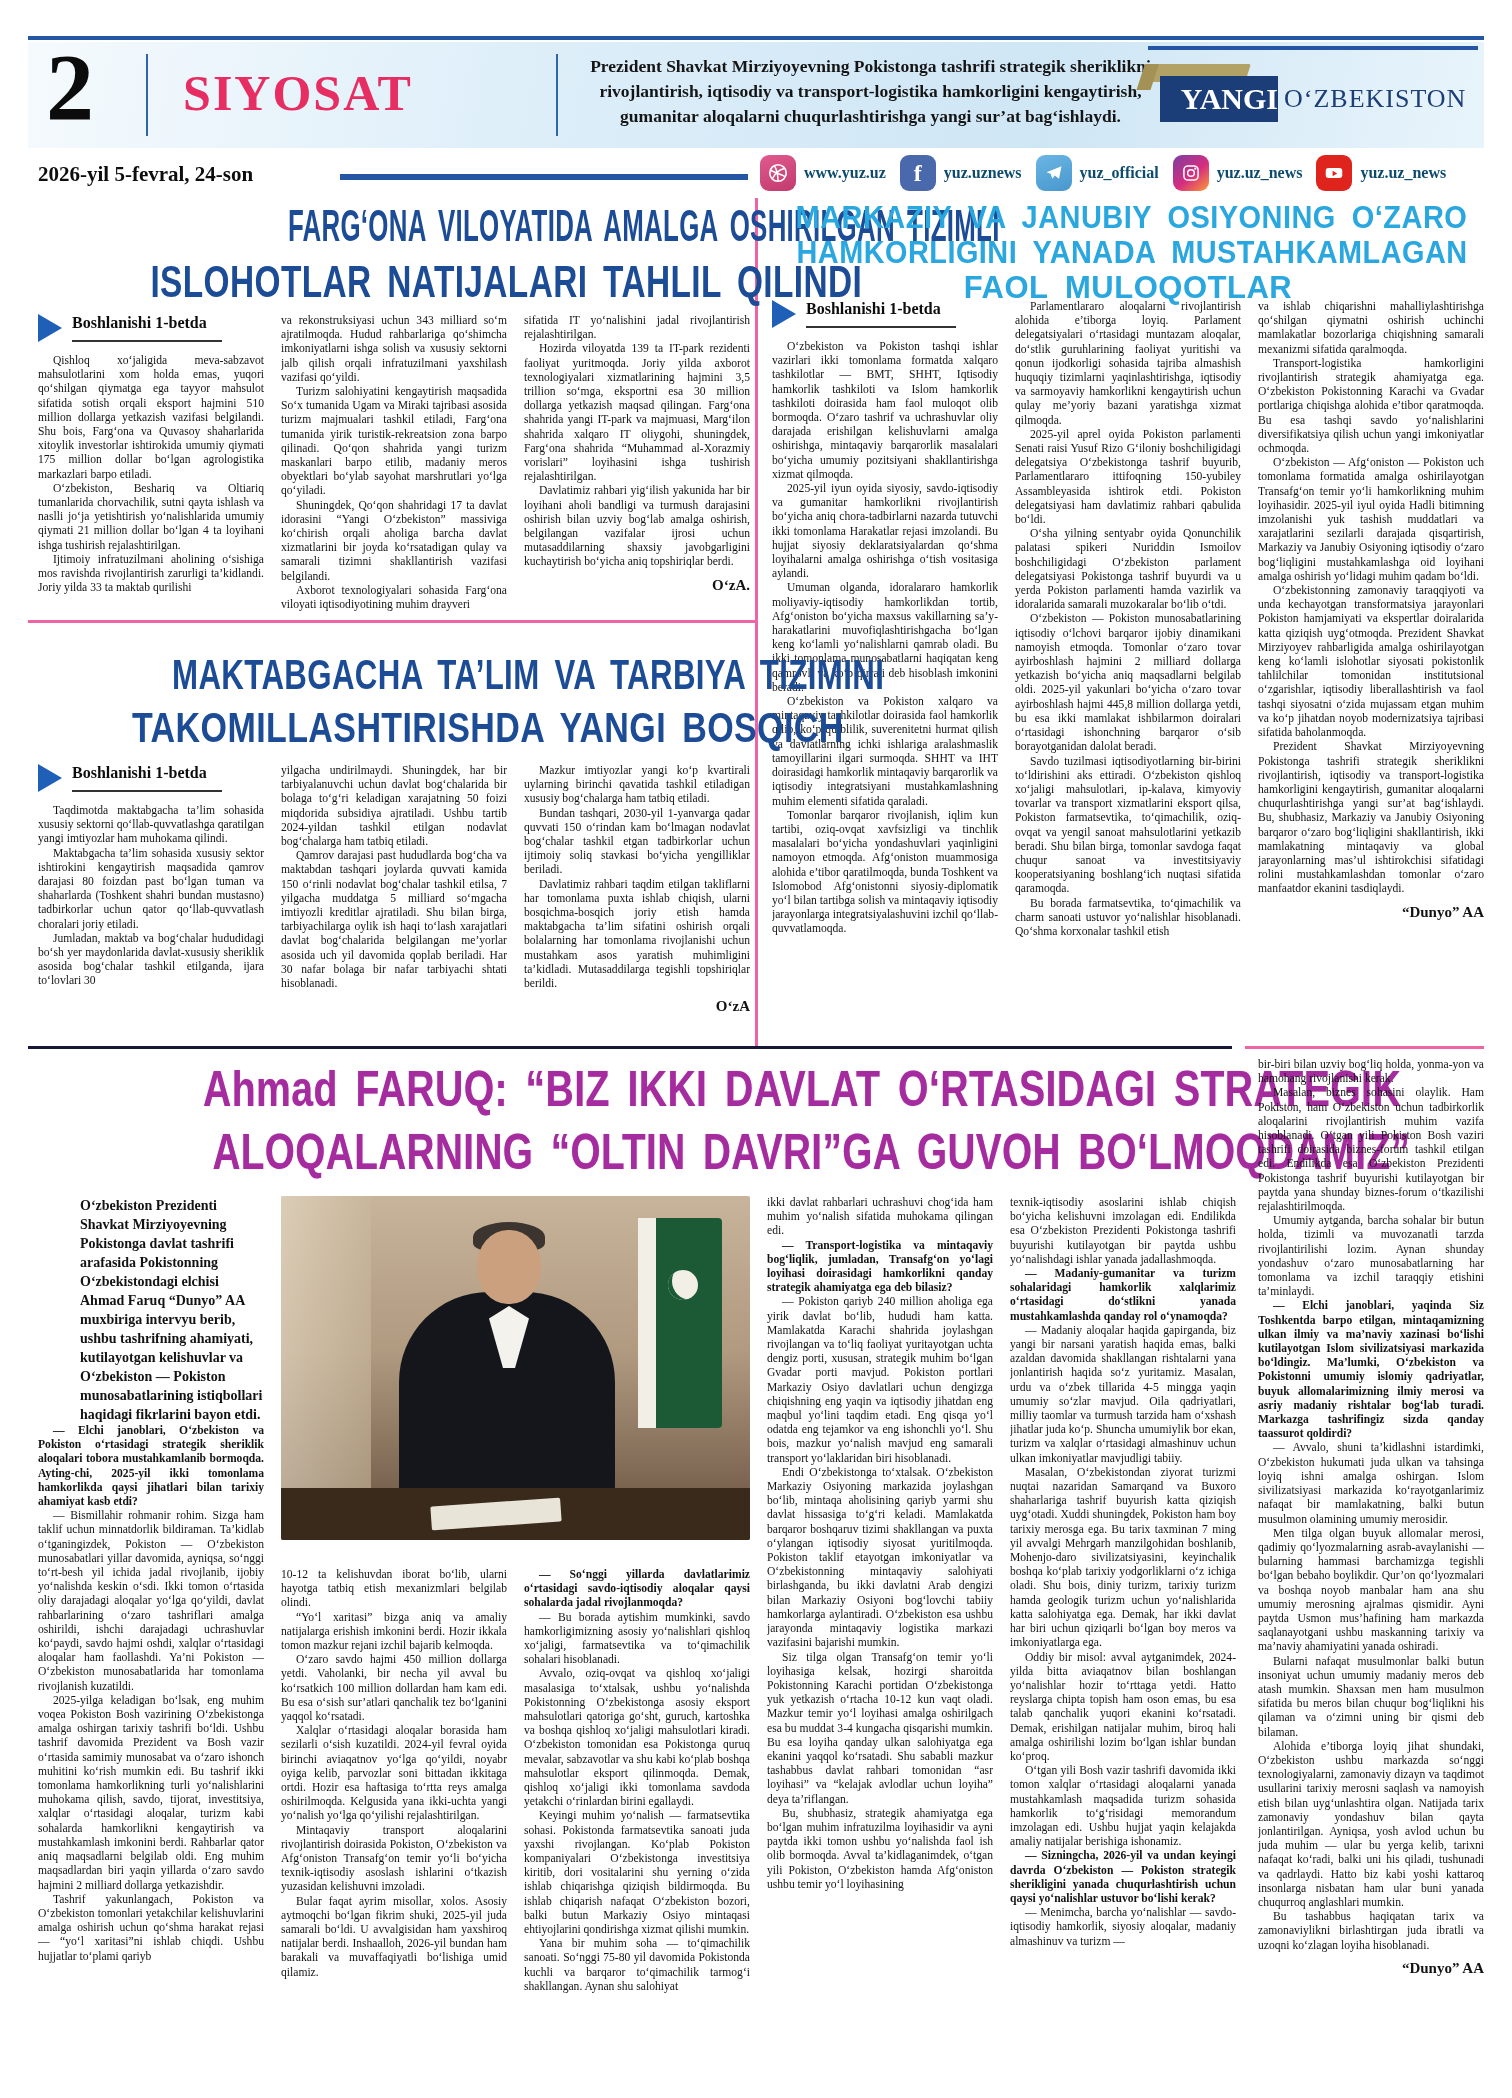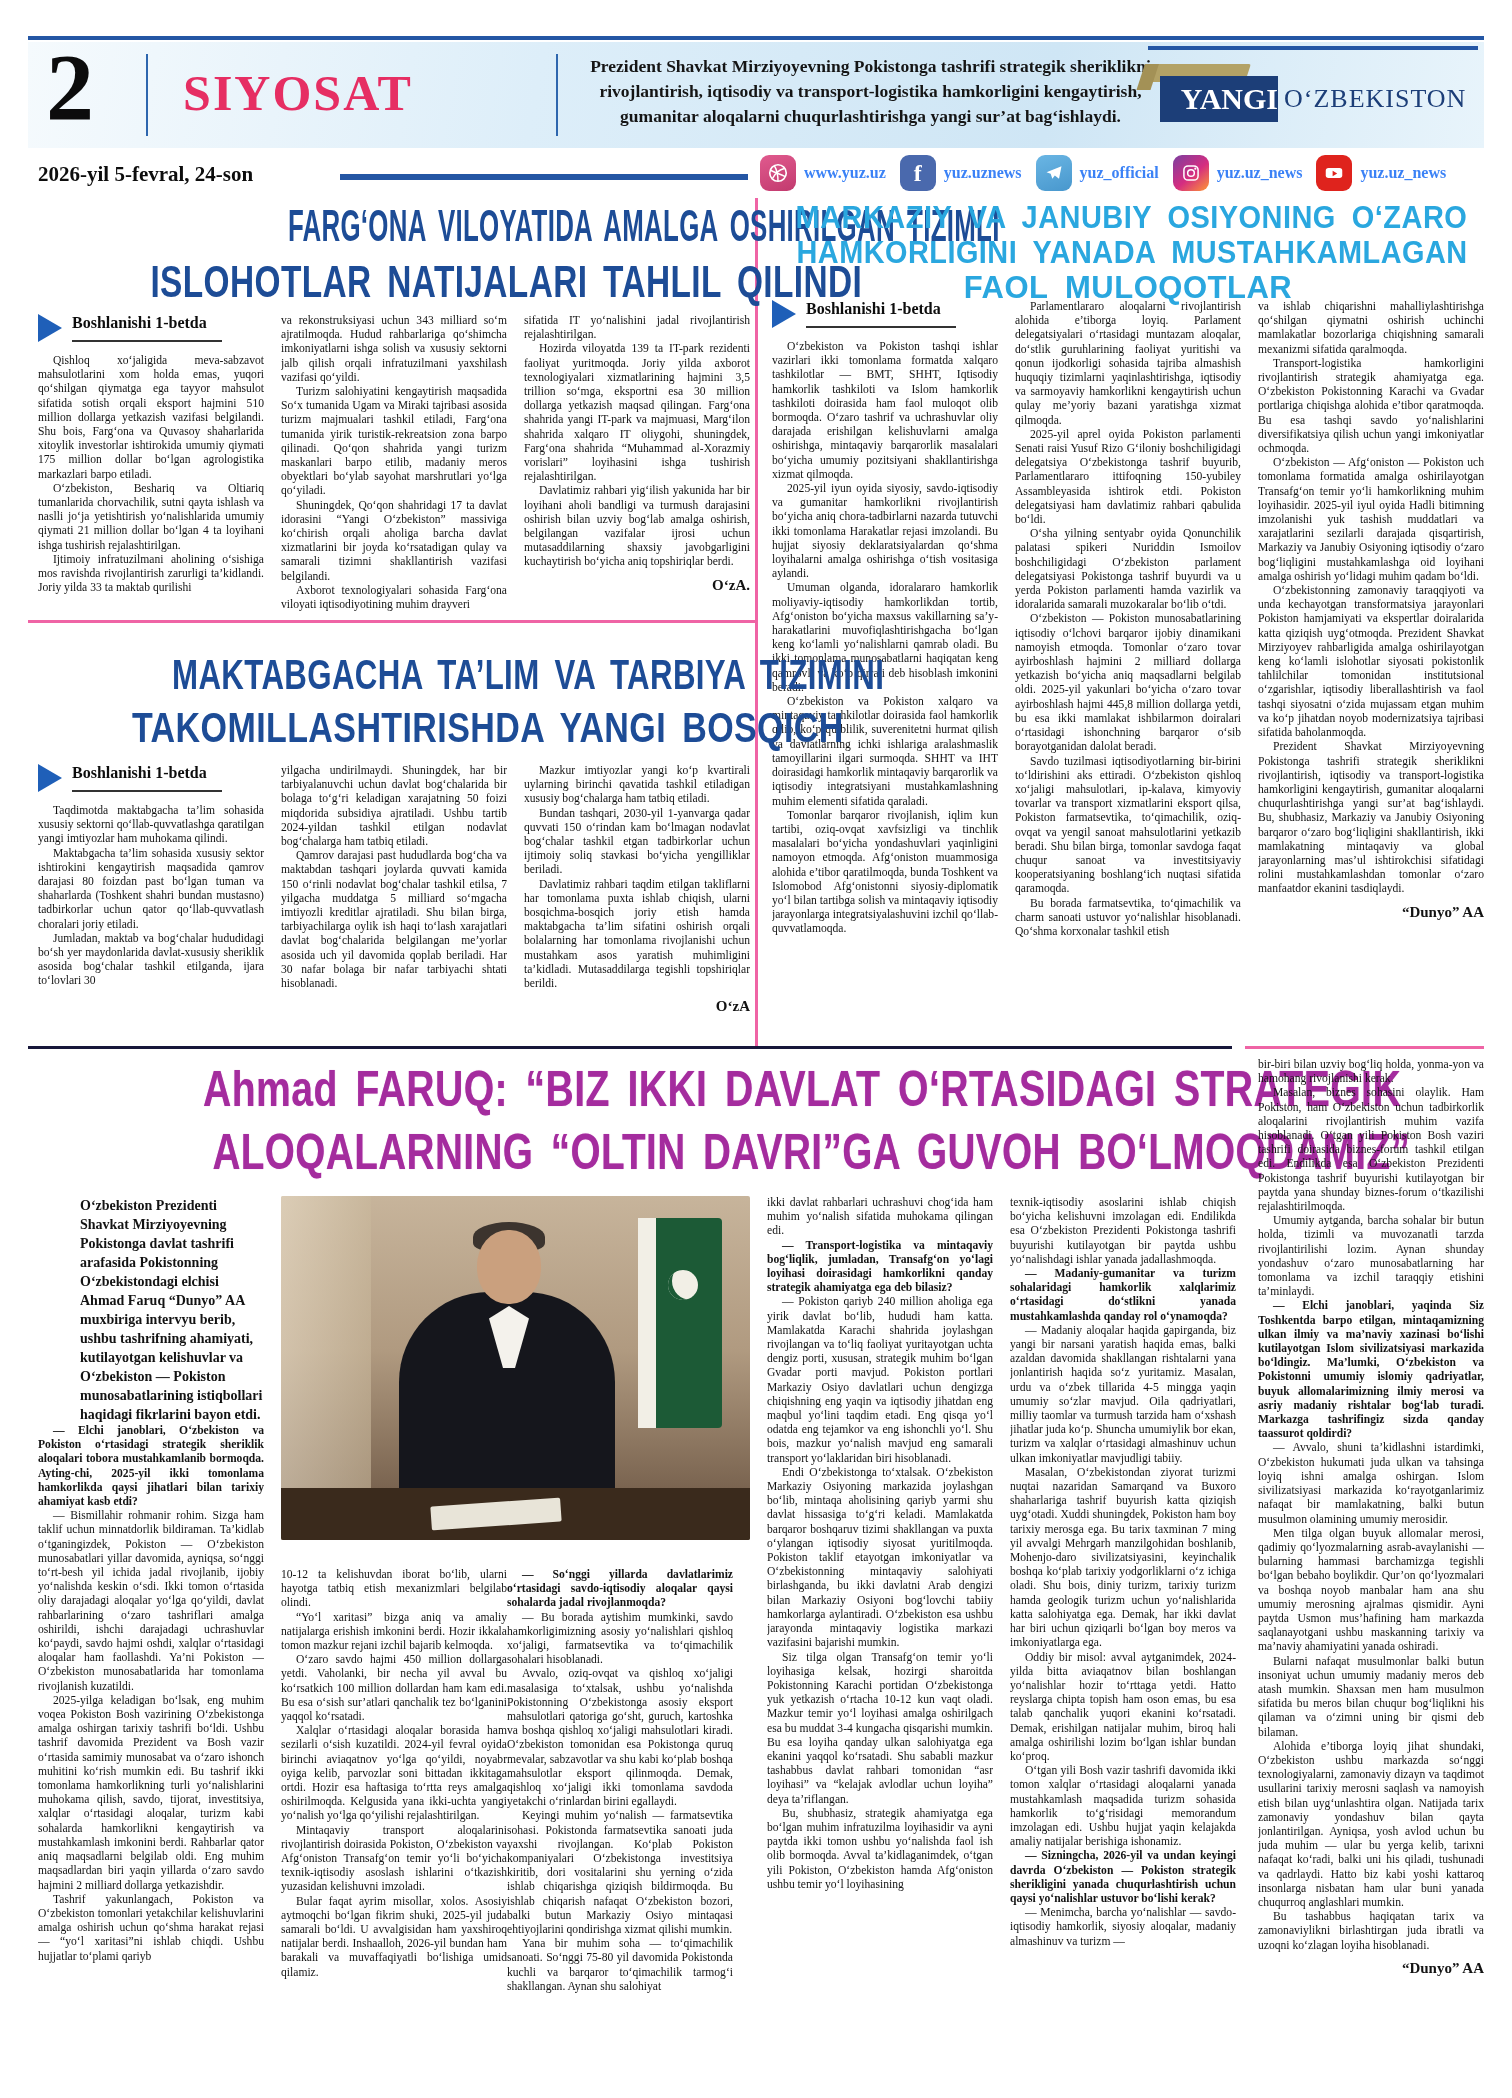--- a/index.html
+++ b/index.html
@@ -25,21 +25,21 @@
   .logo-box { position:absolute; left:20px; top:34px; width:118px; height:46px; background:#1c3e78;
               color:#fff; text-align:right; font-size:30px; font-weight:bold; line-height:46px; }
   .logo-rest { position:absolute; left:144px; top:34px; font-size:26px; font-weight:normal; color:#1c3e78; line-height:46px; letter-spacing:1px; }
 
   
   .dateline { position:absolute; left:38px; top:162px; font-size:21px; font-weight:bold; color:#0d0d0d; }
   .daterule { position:absolute; left:340px; top:174px; width:408px; height:6px; background:#2456a4; }
   .socials { position:absolute; left:760px; top:150px; width:726px; height:46px; display:flex; align-items:center; gap:14px; }
   .soc { display:flex; align-items:center; gap:8px; }
   .soc-ic { width:36px; height:36px; border-radius:9px; display:flex; align-items:center; justify-content:center; flex:0 0 auto; }
-  .soc-label { font-size:16px; font-weight:bold; color:#3b82f6; white-space:nowrap; }
+  .soc-label { font-size:16px; font-weight:bold; color:#0c4a6e; white-space:nowrap; }
   .ic-web { background:linear-gradient(160deg,#e05a8e,#c23a6e); }
   .ic-fb { background:#4a69ad; color:#fff; font-size:24px; font-weight:bold; font-family:"Liberation Serif",serif; }
   .ic-tg { background:linear-gradient(160deg,#6ab6e4,#4897cd); }
   .ic-ig { background:linear-gradient(140deg,#7b3fa0 0%,#d52d80 55%,#ff9933 100%); }
   .ic-yt { background:#df231d; }
 
   
   .vrule-pink { position:absolute; left:755px; top:198px; width:3px; height:848px; background:#ef64a5; }
   .hrule-pink-1 { position:absolute; left:28px; top:620px; width:727px; height:3px; background:#ef64a5; }
   .hrule-dark { position:absolute; left:28px; top:1046px; width:1204px; height:3px; background:#17173a; }
@@ -91,21 +91,21 @@
   .ph-flag:after { content:""; position:absolute; right:24px; top:52px; width:30px; height:30px; border-radius:50%;
                    background:#f2efe6; box-shadow:8px -4px 0 -4px #1c5a36 inset; }
   .ph-man { position:absolute; left:118px; top:96px; width:216px; height:230px; background:#15161c;
             border-radius:90px 90px 8px 8px; }
   .ph-head { position:absolute; left:196px; top:34px; width:64px; height:74px; background:#caa07e; border-radius:48%; }
   .ph-hair { position:absolute; left:192px; top:26px; width:72px; height:30px; background:#3c342e; border-radius:50% 50% 30% 30%; }
   .ph-shirt { position:absolute; left:208px; top:110px; width:40px; height:62px; background:#f4f2ec;
               clip-path:polygon(50% 0,100% 20%,65% 100%,35% 100%,0 20%); }
   .ph-desk { position:absolute; left:0; bottom:0; width:469px; height:52px; background:linear-gradient(180deg,#4c3категория,#3a2a1c); background:#3a2a1c; }
   .ph-paper { position:absolute; left:150px; bottom:14px; width:130px; height:24px; background:#e8e4d8; transform:rotate(-4deg); border-radius:2px; }
-  .under-photo { display:flex; margin-top:28px; height:498px; }
+  .under-photo { display:flex; gap:17px; margin-top:28px; height:498px; }
 
   .c6 { position:absolute; left:1258px; top:1058px; width:226px; height:1008px; overflow:hidden;
         font-size:11.6px; line-height:14.2px; color:#131313; }
 </style>
 </head>
 <body>
 
 <div class="page">
 
   <div class="topline"></div>

